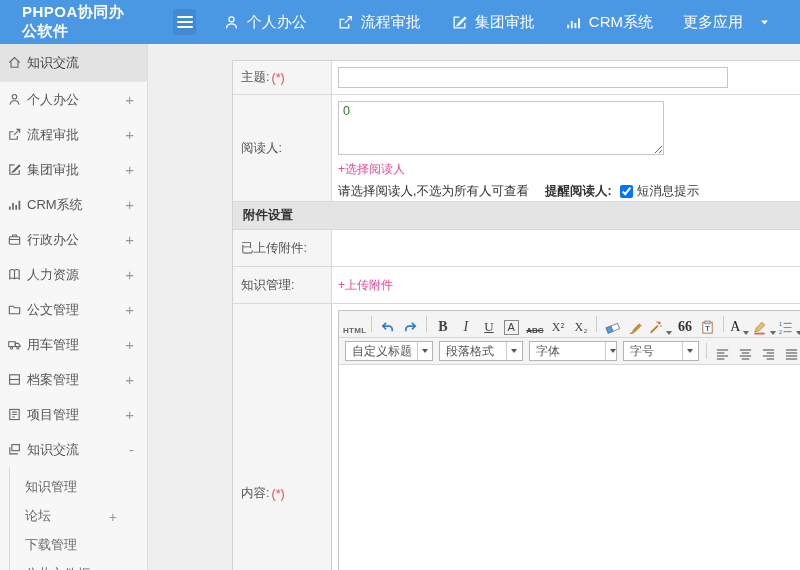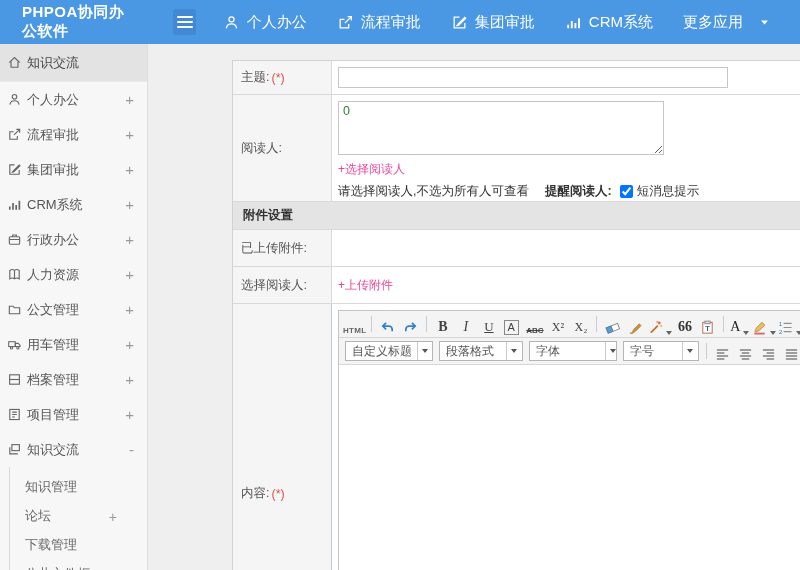--- a/index.html
+++ b/index.html
@@ -321,21 +321,21 @@
 
     <div class="frow row-uploaded">
       <div class="fcell-label">
         <span>已上传附件:</span>
       </div>
       <div class="fcell-value"></div>
     </div>
 
     <div class="frow row-attachop">
       <div class="fcell-label">
-        <span>选择阅读人:</span>
+        <span>知识管理:</span>
       </div>
       <div class="fcell-value">
         <a class="link">+上传附件</a>
       </div>
     </div>
 
     <div class="frow row-content">
       <div class="fcell-label">
         <span>内容:</span>
         <span class="req">(*)</span>

